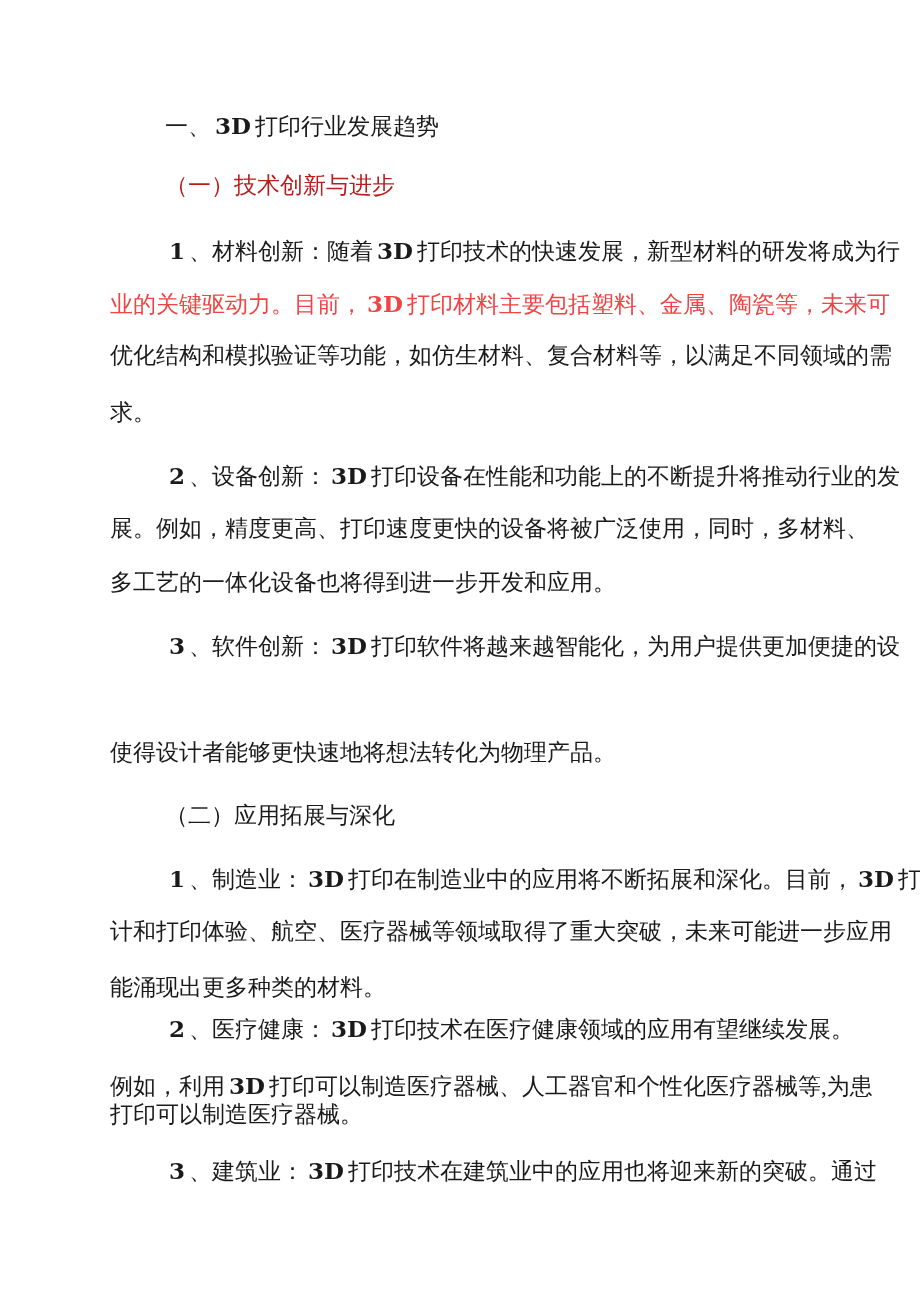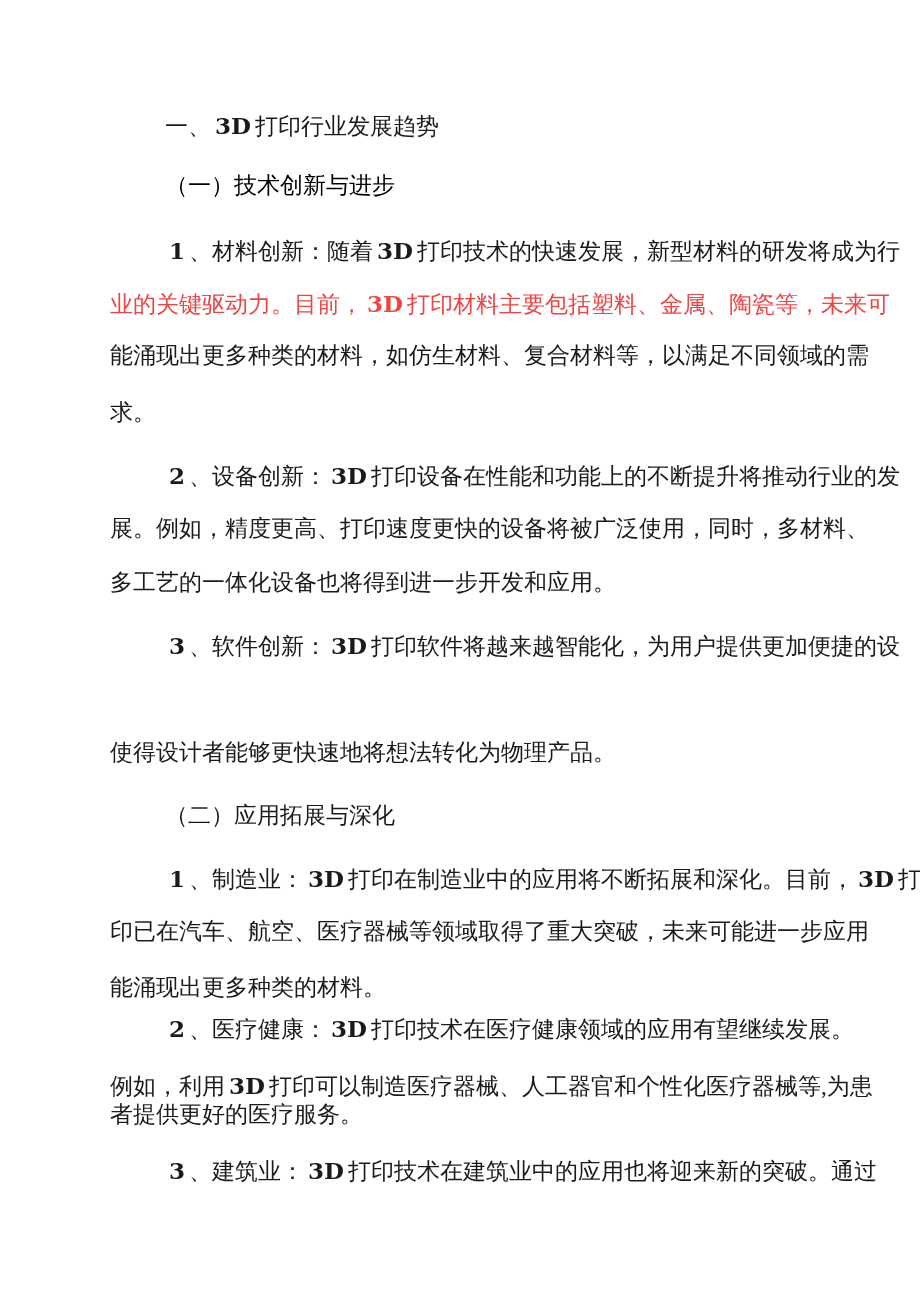--- a/index.html
+++ b/index.html
@@ -33,31 +33,31 @@
     font-weight: 700;
     font-family: "DejaVu Serif", "Liberation Serif", serif;
     margin: 0 4px;
   }
 </style>
 </head>
 <body>
 
 <div class="page" style="background: rgb(255, 255, 255); margin-left: 40px;">
   <div class="line indent" style="top: 112px; color: rgb(26, 26, 26);">一、<b>3D</b>打印行业发展趋势</div>
-  <div class="line indent" style="top: 172px; color: #000000;">（一）技术创新与进步</div>
+  <div class="line indent" style="top: 172px; color: #b91c1c;">（一）技术创新与进步</div>
   <div class="line indent" style="top: 237px; color: rgb(26, 26, 26);"><b>1</b>、材料创新：随着<b>3D</b>打印技术的快速发展，新型材料的研发将成为行</div>
   <div class="line" style="top: 290px; color: #ef4444;">业的关键驱动力。目前，<b>3D</b>打印材料主要包括塑料、金属、陶瓷等，未来可</div>
-  <div class="line" style="top: 342px; color: rgb(26, 26, 26);">能涌现出更多种类的材料，如仿生材料、复合材料等，以满足不同领域的需</div>
+  <div class="line" style="top: 342px; color: rgb(26, 26, 26);">优化结构和模拟验证等功能，如仿生材料、复合材料等，以满足不同领域的需</div>
   <div class="line" style="top: 399px; color: rgb(26, 26, 26);">求。</div>
   <div class="line indent" style="top: 462px; color: rgb(26, 26, 26);"><b>2</b>、设备创新：<b>3D</b>打印设备在性能和功能上的不断提升将推动行业的发</div>
   <div class="line" style="top: 515px; color: rgb(26, 26, 26);">展。例如，精度更高、打印速度更快的设备将被广泛使用，同时，多材料、</div>
   <div class="line" style="top: 569px; color: rgb(26, 26, 26);">多工艺的一体化设备也将得到进一步开发和应用。</div>
   <div class="line indent" style="top: 632px; color: rgb(26, 26, 26);"><b>3</b>、软件创新：<b>3D</b>打印软件将越来越智能化，为用户提供更加便捷的设</div>
   <div class="line" style="top: 739px; color: rgb(26, 26, 26);">使得设计者能够更快速地将想法转化为物理产品。</div>
   <div class="line indent" style="top: 802px; color: rgb(26, 26, 26);">（二）应用拓展与深化</div>
   <div class="line indent" style="top: 865px; color: rgb(26, 26, 26);"><b>1</b>、制造业：<b>3D</b>打印在制造业中的应用将不断拓展和深化。目前，<b>3D</b>打</div>
-  <div class="line" style="top: 918px; color: rgb(26, 26, 26);">印已在汽车、航空、医疗器械等领域取得了重大突破，未来可能进一步应用</div>
+  <div class="line" style="top: 918px; color: rgb(26, 26, 26);">计和打印体验、航空、医疗器械等领域取得了重大突破，未来可能进一步应用</div>
   <div class="line" style="top: 974px; color: rgb(26, 26, 26);">能涌现出更多种类的材料。</div>
   <div class="line indent" style="top: 1015px; color: rgb(26, 26, 26);"><b>2</b>、医疗健康：<b>3D</b>打印技术在医疗健康领域的应用有望继续发展。</div>
   <div class="line" style="top: 1072px; color: rgb(26, 26, 26);">例如，利用<b>3D</b>打印可以制造医疗器械、人工器官和个性化医疗器械等,为患</div>
-  <div class="line" style="top: 1101px; color: rgb(26, 26, 26);">者提供更好的医疗服务。</div>
+  <div class="line" style="top: 1101px; color: rgb(26, 26, 26);">打印可以制造医疗器械。</div>
   <div class="line indent" style="top: 1157px; color: rgb(26, 26, 26);"><b>3</b>、建筑业：<b>3D</b>打印技术在建筑业中的应用也将迎来新的突破。通过</div>
 </div>
 
 </body></html>

